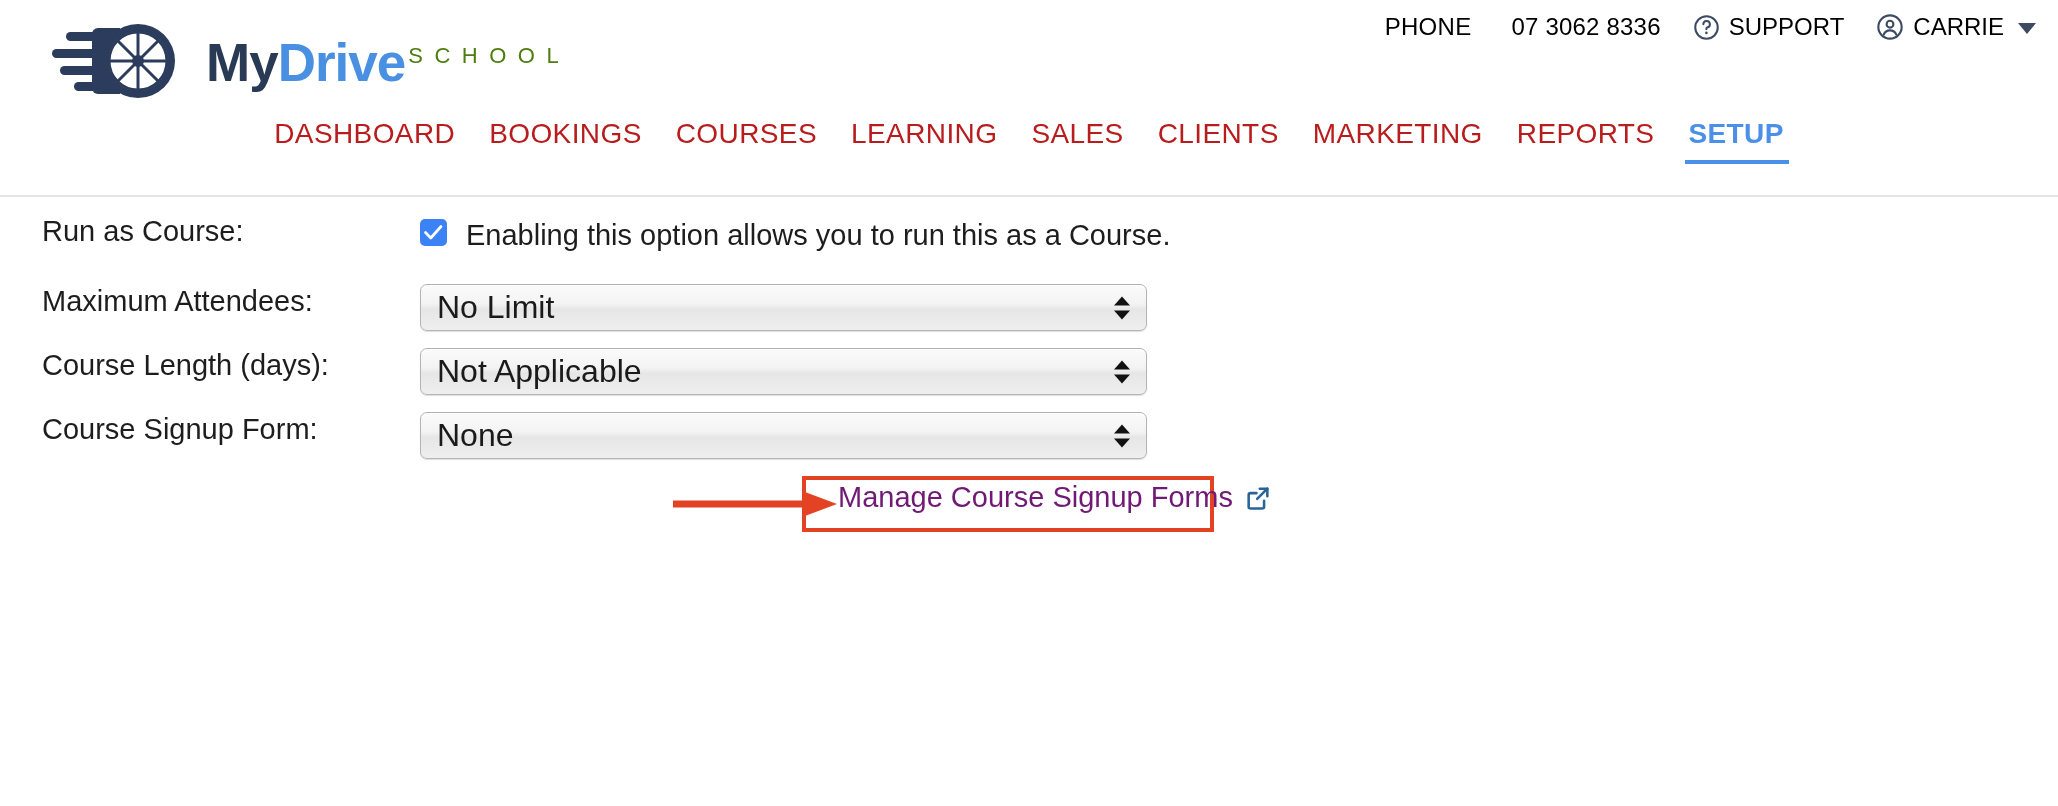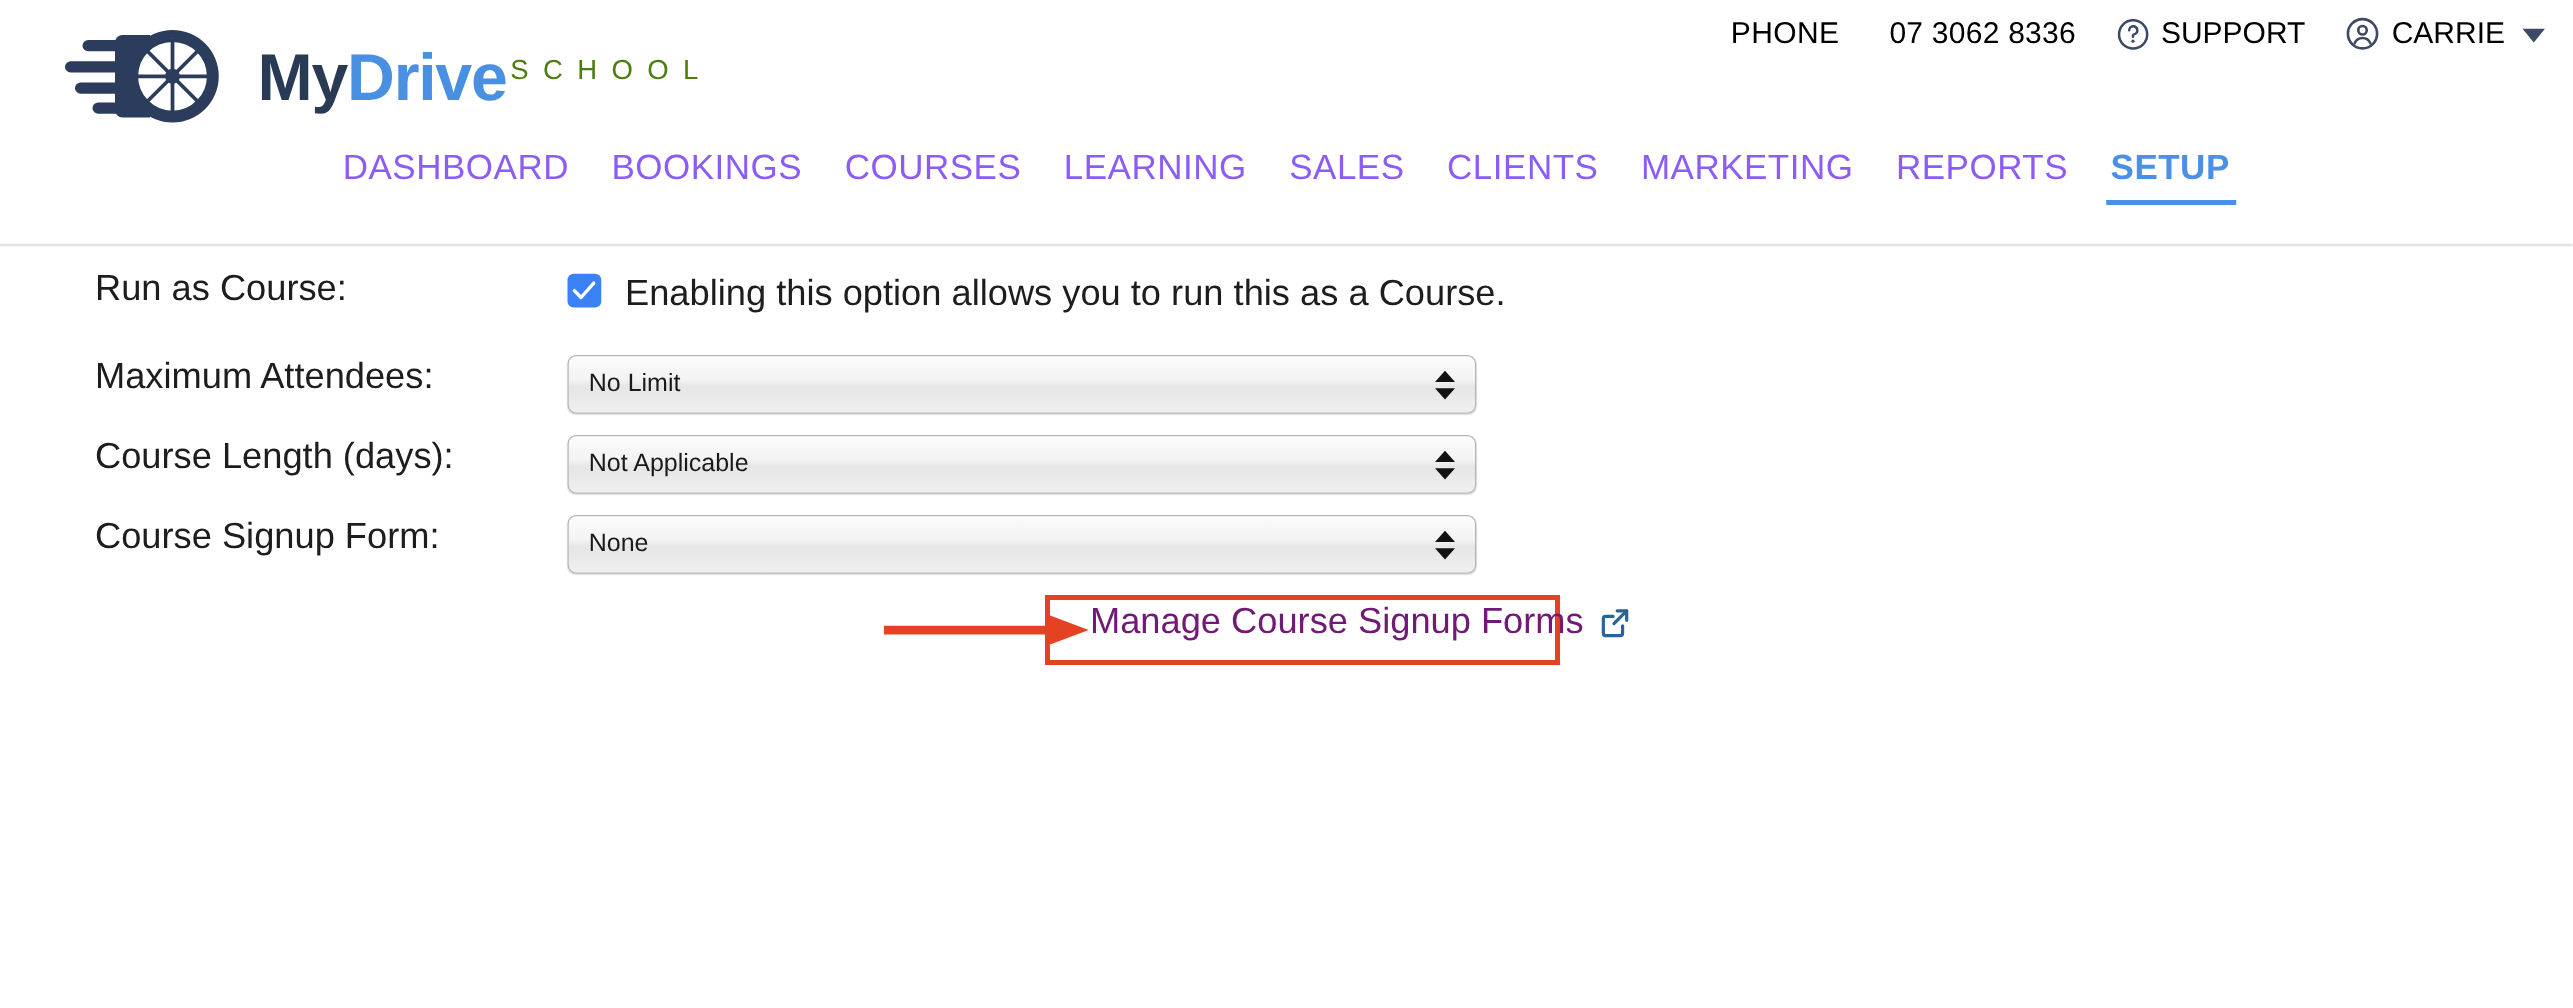--- a/index.html
+++ b/index.html
@@ -90,21 +90,21 @@
     position: absolute;
     left: 0; right: 0; top: 118px;
     display: flex;
     justify-content: center;
     align-items: flex-start;
     gap: 0;
   }
   .nav-item {
     position: relative;
     font-size: 28px;
-    color: #8b5cf6;
+    color: #b91c1c;
     letter-spacing: 0.4px;
     padding: 0 17px 14px 17px;
     white-space: nowrap;
     cursor: pointer;
   }
   .nav-item.active {
     color: #4a90e8;
     font-weight: bold;
   }
   .nav-item.active::after {
@@ -123,21 +123,20 @@
   }
 
   
   .form {
     position: relative;
     padding-top: 18px;
   }
   .row {
     display: flex;
     align-items: flex-start;
-    margin-left: 34px;
   }
   .row-label {
     width: 420px;
     min-width: 420px;
     padding-left: 42px;
     font-size: 29px;
     color: #1d1d1d;
     line-height: 1.2;
   }
   .row-field { flex: 1; position: relative; }
@@ -186,21 +185,21 @@
     width: 727px;
     height: 47px;
     border: 1px solid #b4b4b4;
     border-radius: 7px;
     background: linear-gradient(to bottom, #fbfbfb 0%, #f3f3f3 42%, #e6e6e6 54%, #efefef 100%);
     box-shadow: 0 1px 1px rgba(0,0,0,0.13), inset 0 1px 0 #ffffff;
     position: relative;
     display: flex;
     align-items: center;
     padding: 0 16px;
-    font-size: 20px;
+    font-size: 32px;
     color: #1a1a1a;
     cursor: pointer;
   }
   .select-arrows {
     position: absolute;
     right: 16px; top: 50%;
     transform: translateY(-50%);
     display: flex;
     flex-direction: column;
     gap: 5px;

